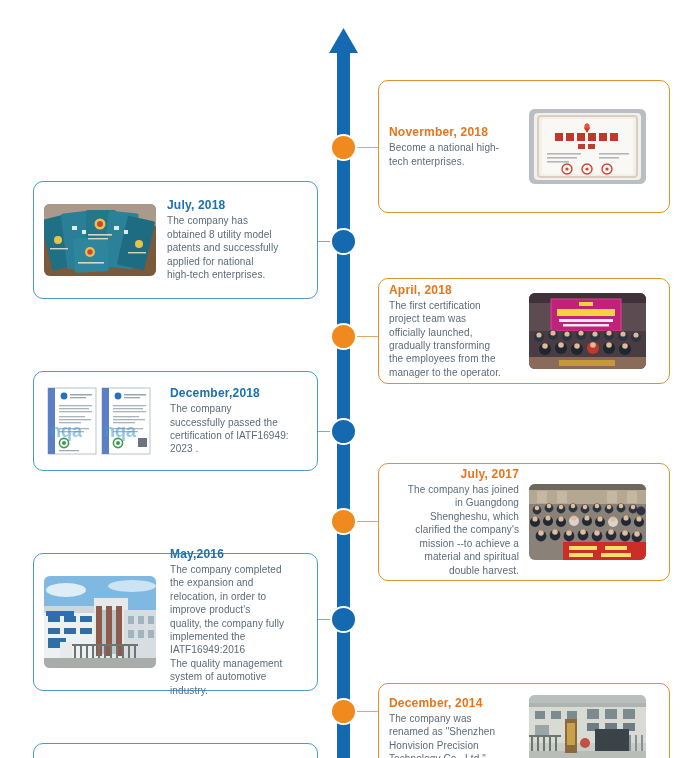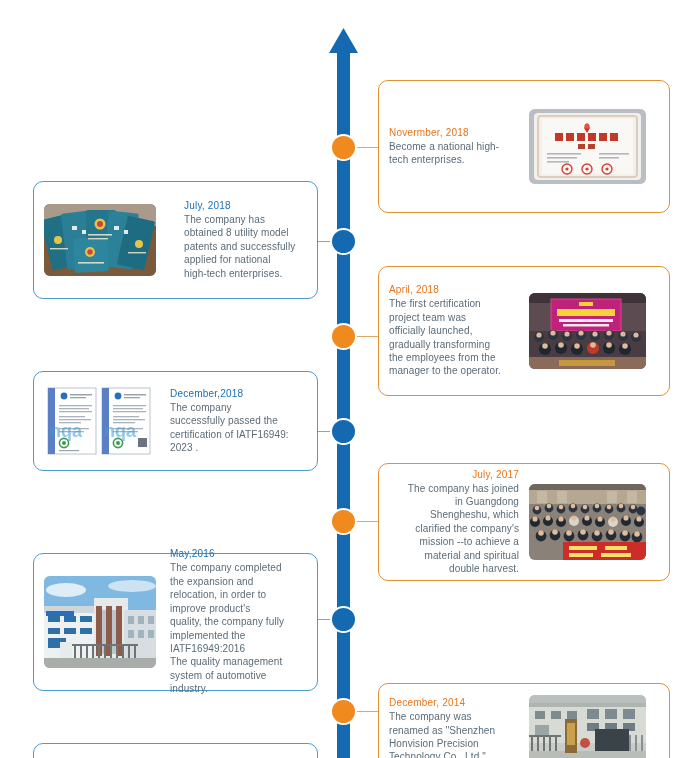--- a/index.html
+++ b/index.html
@@ -45,21 +45,21 @@
     background: #ffffff;
     border-radius: 10px;
     display: flex;
     align-items: center;
   }
   .card.left  { border: 1.3px solid #4A9CCE; }
   .card.right { border: 1.3px solid #E0922F; }
 
   .card-text { padding: 0 10px; }
   .card-title {
-    font-size: 10px; font-weight: normal;
+    font-size: 12px; font-weight: bold;
     letter-spacing: .2px; margin-bottom: 2px;
   }
   .card.left  .card-title { color: #1A6FB5; }
   .card.right .card-title { color: #E8751A; }
   .card-body {
     font-size: 10px; line-height: 13.4px;
     color: #5A6B78; white-space: pre-line;
     letter-spacing: .1px;
   }
 
@@ -184,31 +184,31 @@
             <rect x="84" y="48" width="18" height="1.4"></rect>
         </g>
         <g fill="#ffffff" opacity=".85">
           <rect x="28" y="22" width="5" height="4"></rect>
             <rect x="38" y="26" width="4" height="4"></rect>
           <rect x="70" y="22" width="5" height="4"></rect>
             <rect x="80" y="26" width="4" height="4"></rect>
         </g>
       </svg>
     </div>
-    <div class="card-text" style="width:150px; padding-left:28px;">
+    <div class="card-text" style="width:150px; padding-left:11px;">
       <div class="card-title">July, 2018</div>
       <div class="card-body">The company has
 obtained 8 utility model
 patents and successfully
 applied for national
 high-tech enterprises.</div>
     </div>
   </div>
 
-  <div class="card right" style="left:378px; top:266px; width:292px; height:130px;">
+  <div class="card right" style="left:378px; top:278px; width:292px; height:106px;">
     <div class="card-text" style="width:150px;">
       <div class="card-title">April, 2018</div>
       <div class="card-body">The first certification
 project team was
 officially launched,
 gradually transforming
 the employees from the
 manager to the operator.</div>
     </div>
     <div class="card-photo" style="width:117px; height:76px;">

